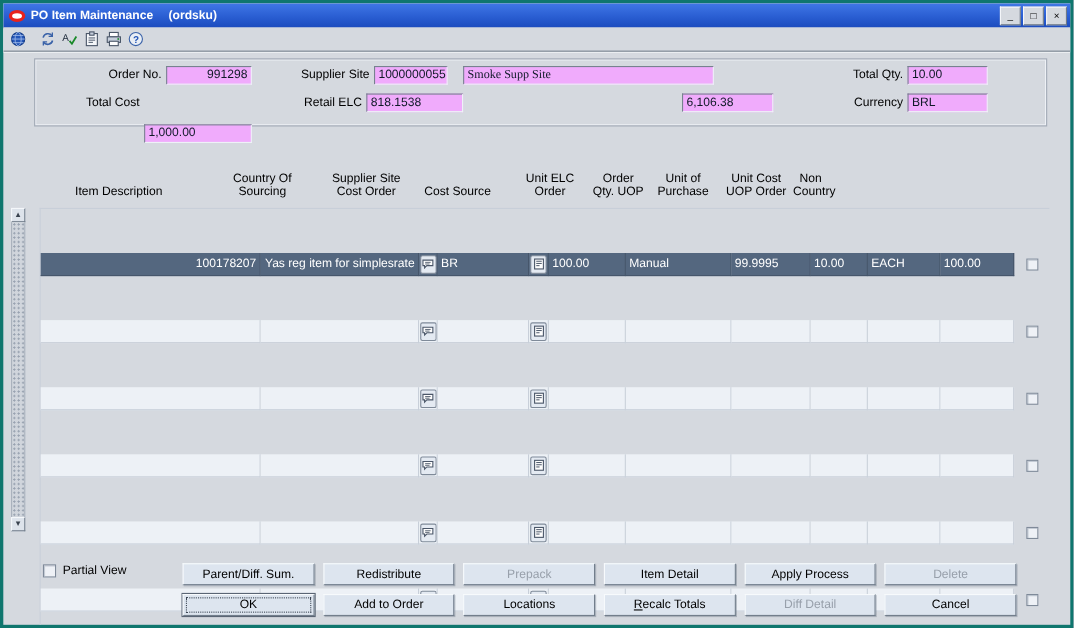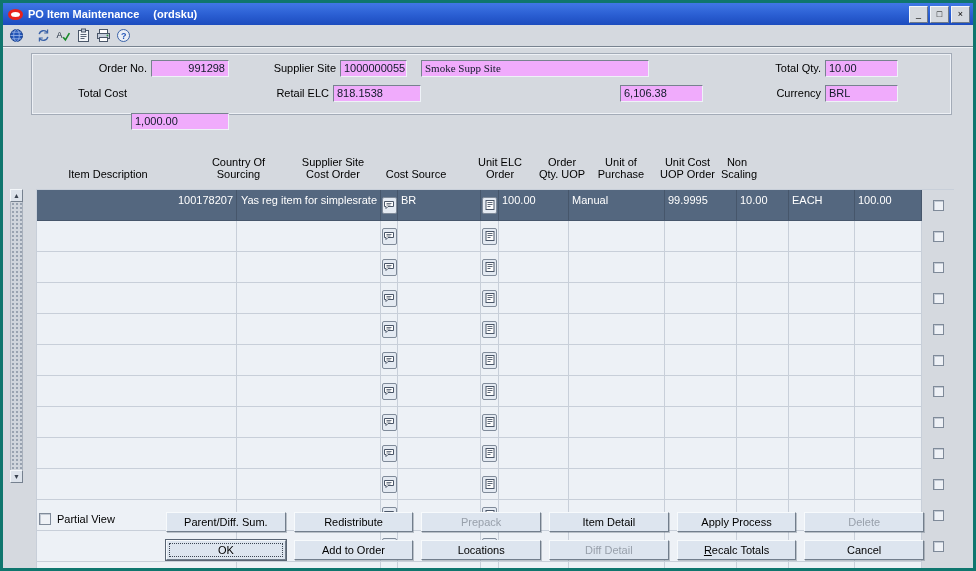--- a/index.html
+++ b/index.html
@@ -43,21 +43,21 @@
     line-height:17px;box-sizing:border-box;margin:0 1px;}
 
   
   .vscroll{position:absolute;left:7px;top:186px;width:13px;height:294px;display:flex;flex-direction:column;}
   .varrow{height:13px;background:#dde3eb;border:1px solid;border-color:#f4f7fa #76818f #76818f #f4f7fa;
     font-size:7px;display:flex;align-items:center;justify-content:center;color:#39424f;box-sizing:border-box;}
   .vtrack{flex:1;background-color:#d0d5dc;background-image:radial-gradient(#98a2b0 0.8px,transparent 0.9px);
     background-size:4px 4px;border-left:1px solid #aab2bd;border-right:1px solid #aab2bd;box-sizing:border-box;}
 
   .grid{position:absolute;left:33px;top:186px;border-top:1px solid #c8cfd9;border-left:1px solid #c8cfd9;}
-  .grid-row{display:flex;height:31px;}
+  .grid-row{display:flex;height:21px;margin-top:40px;}
   .gcell{border-right:1px solid #c8cfd9;border-bottom:1px solid #c8cfd9;background:#edf1f6;
     padding:0 3px;line-height:20px;overflow:hidden;white-space:nowrap;box-sizing:border-box;color:#10erra1a28;}
   .gcell.val{color:#101a28;}
   .gcell.num{text-align:right;}
   .gcell.icon-cell{padding:0;display:flex;align-items:center;justify-content:center;}
   .grid-row.selected .gcell{background:#54677f;color:#fff;border-right-color:#46566b;border-bottom-color:#46566b;}
   .mini-btn{width:15px;height:17px;background:#e4eaf2;border:1px solid #7f8a99;border-radius:2px;
     display:flex;align-items:center;justify-content:center;box-sizing:border-box;}
   .check-cell{background:transparent;border:none;display:flex;align-items:center;justify-content:center;box-sizing:border-box;}
   .checkbox{width:11px;height:11px;background:#eef1f6;border:1px solid #7f8a99;
@@ -168,21 +168,21 @@
     <div class="hcol" style="width:96px;">Cost Source</div>
     <div class="hcol" style="width:72px;">Unit ELC
 Order</div>
     <div class="hcol" style="width:52px;">Order
 Qty. UOP</div>
     <div class="hcol" style="width:66px;">Unit of
 Purchase</div>
     <div class="hcol" style="width:67px;">Unit Cost
 UOP Order</div>
     <div class="hcol" style="width:32px;">Non
-Scaling</div>
+Country</div>
   </div>
 
   <div class="vscroll">
     <div class="varrow">▲</div>
     <div class="vtrack"></div>
     <div class="varrow">▼</div>
   </div>
 
   <div class="grid" id="grid-rows">
       <div class="grid-row selected">
@@ -618,19 +618,19 @@
         <button class="btn">Redistribute</button>
         <button class="btn disabled">Prepack</button>
         <button class="btn">Item Detail</button>
         <button class="btn">Apply Process</button>
         <button class="btn disabled">Delete</button>
       </div>
     <div class="btn-row" id="btn-row-2">
         <button class="btn focused">OK</button>
         <button class="btn">Add to Order</button>
         <button class="btn">Locations</button>
+        <button class="btn"><u>R</u>ecalc Totals</button>
         <button class="btn disabled">Diff Detail</button>
-        <button class="btn"><u>R</u>ecalc Totals</button>
         <button class="btn">Cancel</button>
       </div>
   </div>
 
 </div>
 
 </body></html>

